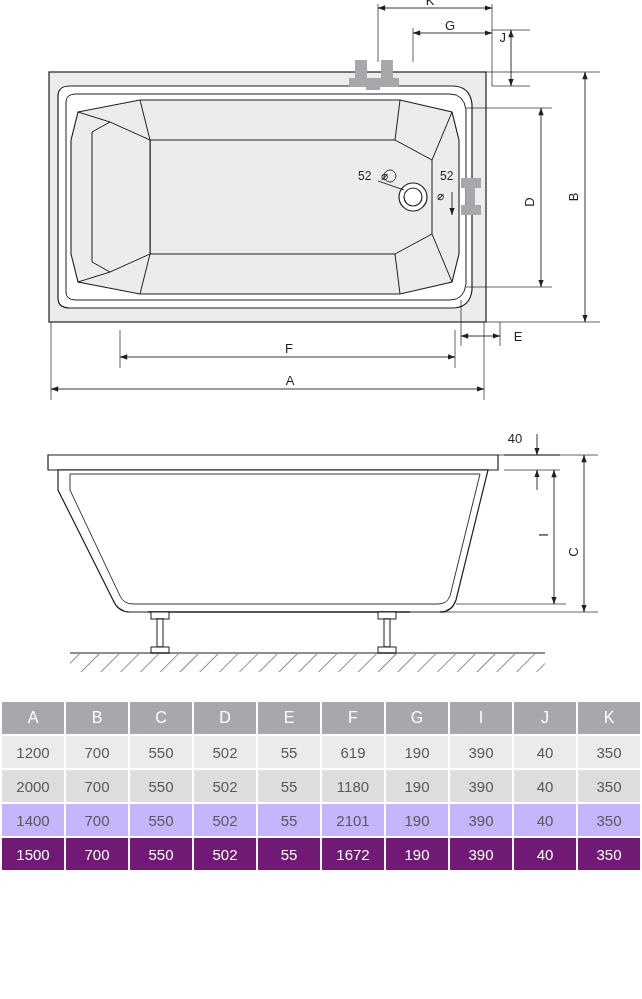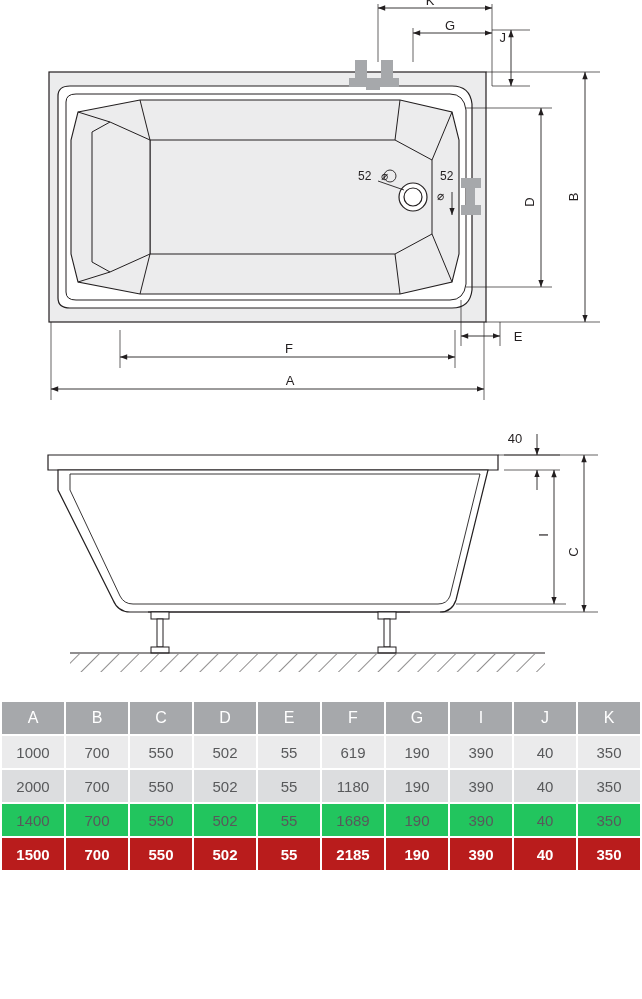--- a/index.html
+++ b/index.html
@@ -49,22 +49,22 @@
     border: 2px solid #ffffff;
     color: #ffffff;
   }
   .dim-table th {
     background: #a6a8ab;
     color: #ffffff;
     font-size: 16px;
   }
   .dim-table tbody tr.r0 td { background: #ebebec; color: #58595b; }
   .dim-table tbody tr.r1 td { background: #dcdddf; color: #58595b; }
-  .dim-table tbody tr.r2 td { background: #22c55e; color: #58595b; }
-  .dim-table tbody tr.r3 td { background: #b91c1c; color: #ffffff; font-weight: bold; }
+  .dim-table tbody tr.r2 td { background: #c4b5fd; color: #58595b; }
+  .dim-table tbody tr.r3 td { background: #701a75; color: #ffffff; }
   text {
     font-family: "Liberation Sans", sans-serif;
     fill: #231f20;
   }
   .lbl { font-size: 13px; }
   .lbl-sm { font-size: 12px; }
 </style>
 </head>
 <body>
 
@@ -224,21 +224,21 @@
         <th>E</th>
         <th>F</th>
         <th>G</th>
         <th>I</th>
         <th>J</th>
         <th>K</th>
       </tr>
     </thead>
     <tbody>
       <tr class="r0">
-        <td>1000</td>
+        <td>1200</td>
         <td>700</td>
         <td>550</td>
         <td>502</td>
         <td>55</td>
         <td>619</td>
         <td>190</td>
         <td>390</td>
         <td>40</td>
         <td>350</td>
       </tr>
@@ -253,33 +253,33 @@
         <td>390</td>
         <td>40</td>
         <td>350</td>
       </tr>
       <tr class="r2">
         <td>1400</td>
         <td>700</td>
         <td>550</td>
         <td>502</td>
         <td>55</td>
-        <td>1689</td>
+        <td>2101</td>
         <td>190</td>
         <td>390</td>
         <td>40</td>
         <td>350</td>
       </tr>
       <tr class="r3">
         <td>1500</td>
         <td>700</td>
         <td>550</td>
         <td>502</td>
         <td>55</td>
-        <td>2185</td>
+        <td>1672</td>
         <td>190</td>
         <td>390</td>
         <td>40</td>
         <td>350</td>
       </tr>
     </tbody>
   </table>
 
 </div>
 

